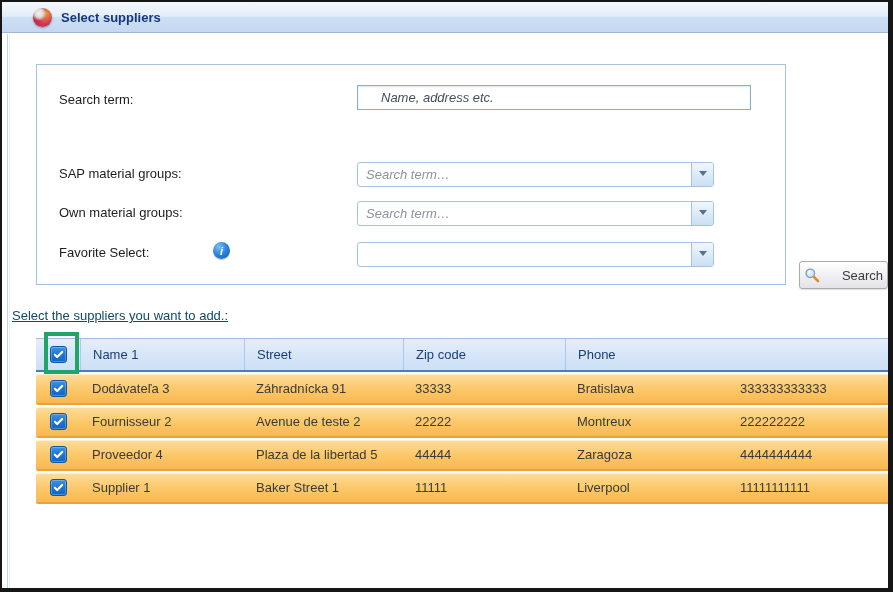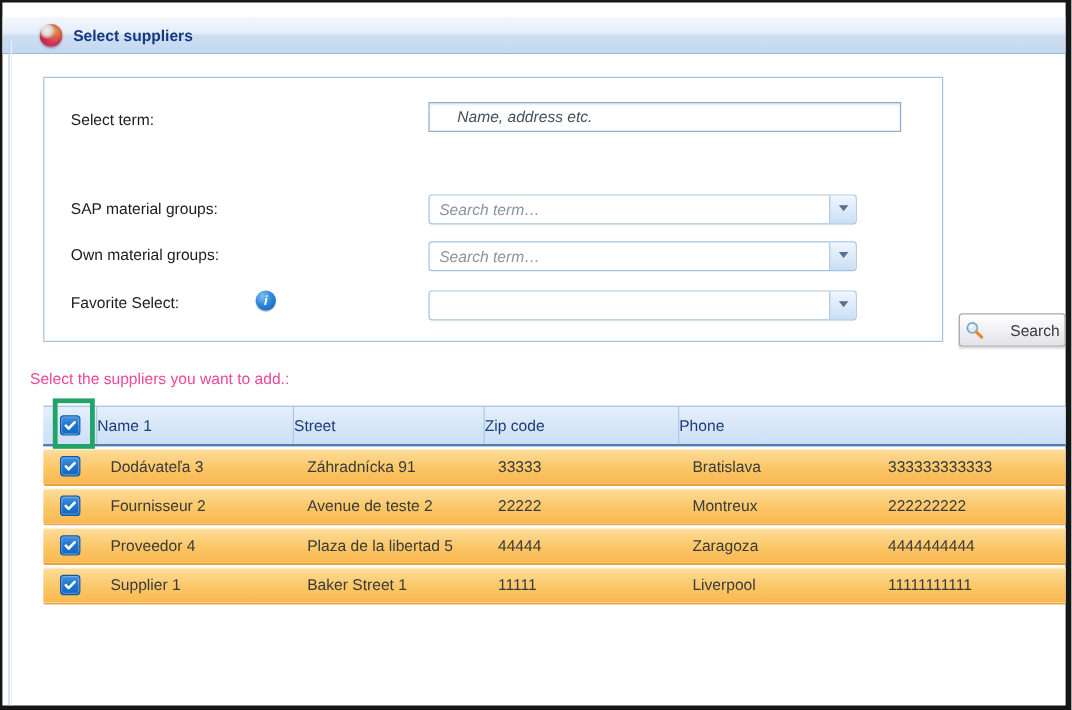--- a/index.html
+++ b/index.html
@@ -16,21 +16,21 @@
     border-right-width: 5px;
     border-bottom-width: 4px;
     overflow: hidden;
   }
   
   .titlebar {
     position: absolute; left: 0; top: 0; right: 0; height: 31px;
     background: linear-gradient(180deg, #f4f8fd 0%, #e3edf9 48%, #cddff4 50%, #c5d8f0 100%);
     border-bottom: 1px solid #9fb8d6;
     display: flex; align-items: center;
-    padding-left: 31px; gap: 9px; margin-top: 12px;
+    padding-left: 31px; gap: 9px;
   }
   .app-orb {
     width: 19px; height: 19px; border-radius: 50%;
     background:
       radial-gradient(circle at 32% 28%, #f4f2ee 0%, #dcd8d2 22%, rgba(220,216,210,0) 40%),
       radial-gradient(circle at 70% 30%, #e8963f 0%, rgba(232,150,63,0) 55%),
       radial-gradient(circle at 55% 70%, #d93a5e 0%, #b32147 75%, #8f1736 100%);
     box-shadow: 0 1px 2px rgba(0,0,0,0.35);
     flex: 0 0 auto;
   }
@@ -91,33 +91,33 @@
     position: absolute; left: 797px; top: 259px; width: 89px; height: 28px;
     border: 1px solid #ababab; border-radius: 3px;
     background: linear-gradient(180deg, #ffffff 0%, #f1f1f4 50%, #e2e2e8 100%);
     display: flex; align-items: center; justify-content: center; gap: 22px;
     font-size: 13px; color: #3a3a3a;
     box-shadow: 0 1px 1px rgba(0,0,0,0.12);
     cursor: default;
   }
   
   .table-caption {
-    position: absolute; left: 23px; top: 306px;
-    font-size: 13px; color: #ec4899;
+    position: absolute; left: 10px; top: 306px;
+    font-size: 13px; color: #0c4a6e; text-decoration: underline;
   }
   
   .grid-header {
     position: absolute; left: 34px; top: 336px; width: 853px; height: 34px;
     display: flex;
     background: linear-gradient(180deg, #e5effb 0%, #d7e6f8 50%, #cde0f6 100%);
     border-top: 1px solid #9fbee1;
     border-bottom: 2px solid #4d7cb8;
   }
   .hcell {
-    display: flex; align-items: center; 
+    display: flex; align-items: center; padding-left: 12px;
     font-size: 13px; color: #1c3e74;
     border-left: 1px solid #aac8ea;
   }
   .hcell:first-child { border-left: none; justify-content: center; padding-left: 0; }
   .c0 { width: 44px; flex: 0 0 auto; }
   .c1 { width: 164px; flex: 0 0 auto; }
   .c2 { width: 159px; flex: 0 0 auto; }
   .c3 { width: 162px; flex: 0 0 auto; }
   .c4 { width: 163px; flex: 0 0 auto; }
   .c5 { flex: 1; }
@@ -160,21 +160,21 @@
 
   <div class="titlebar">
     <div class="app-orb"></div>
     <div class="title-text">Select suppliers</div>
   </div>
 
   <div class="inner-line"></div>
 
   <div class="search-panel">
 
-    <div class="fld-label" style="top:27px">Select term:</div>
+    <div class="fld-label" style="top:27px">Search term:</div>
     <input class="search-input" type="text" placeholder="Name, address etc." style="">
 
     <div class="fld-label" style="top:101px">SAP material groups:</div>
     <div class="combo" style="top:97px">
       <div class="combo-text">Search term…</div>
       <div class="combo-btn">
         <div class="combo-arrow"></div>
       </div>
     </div>
 

